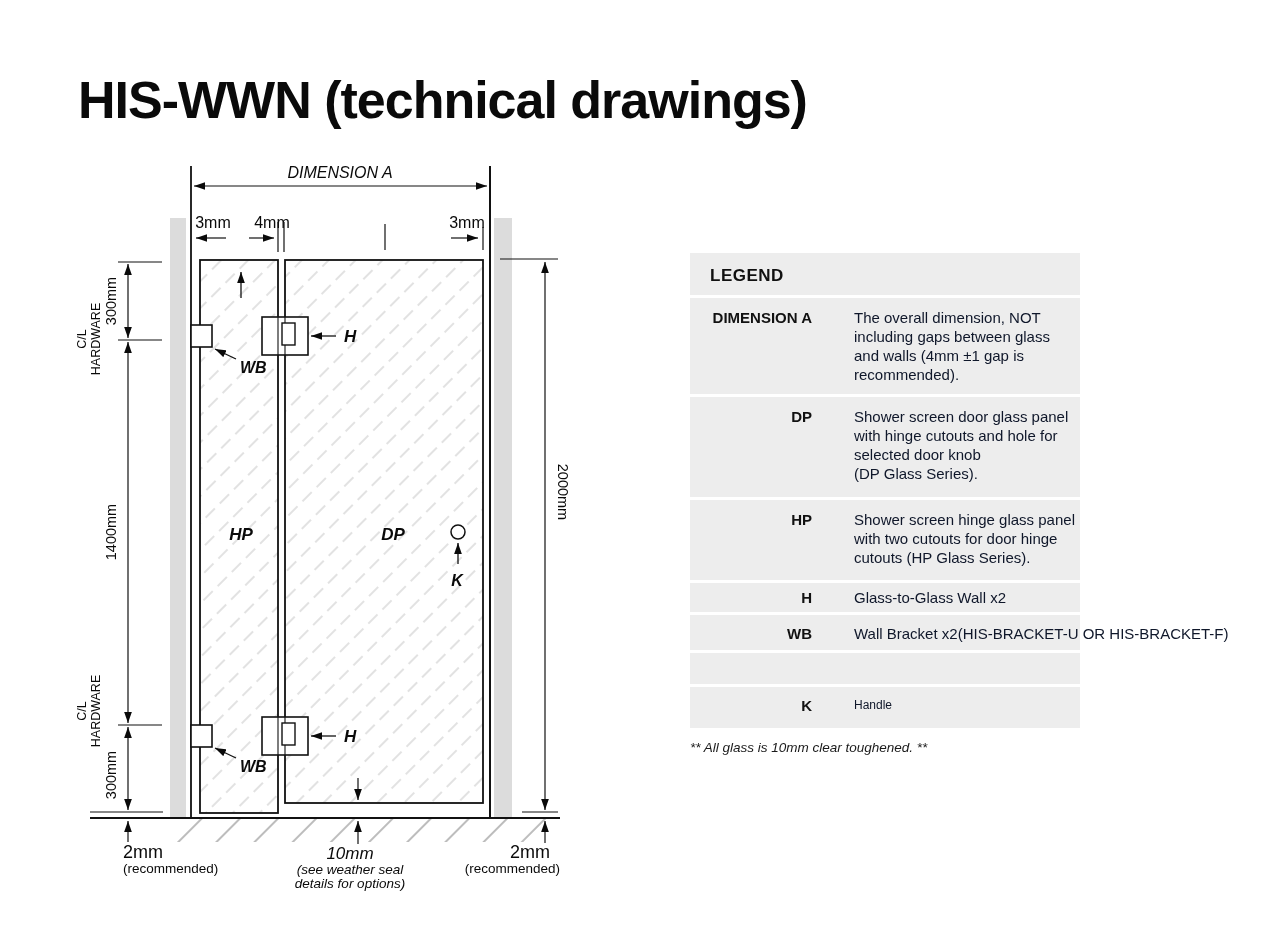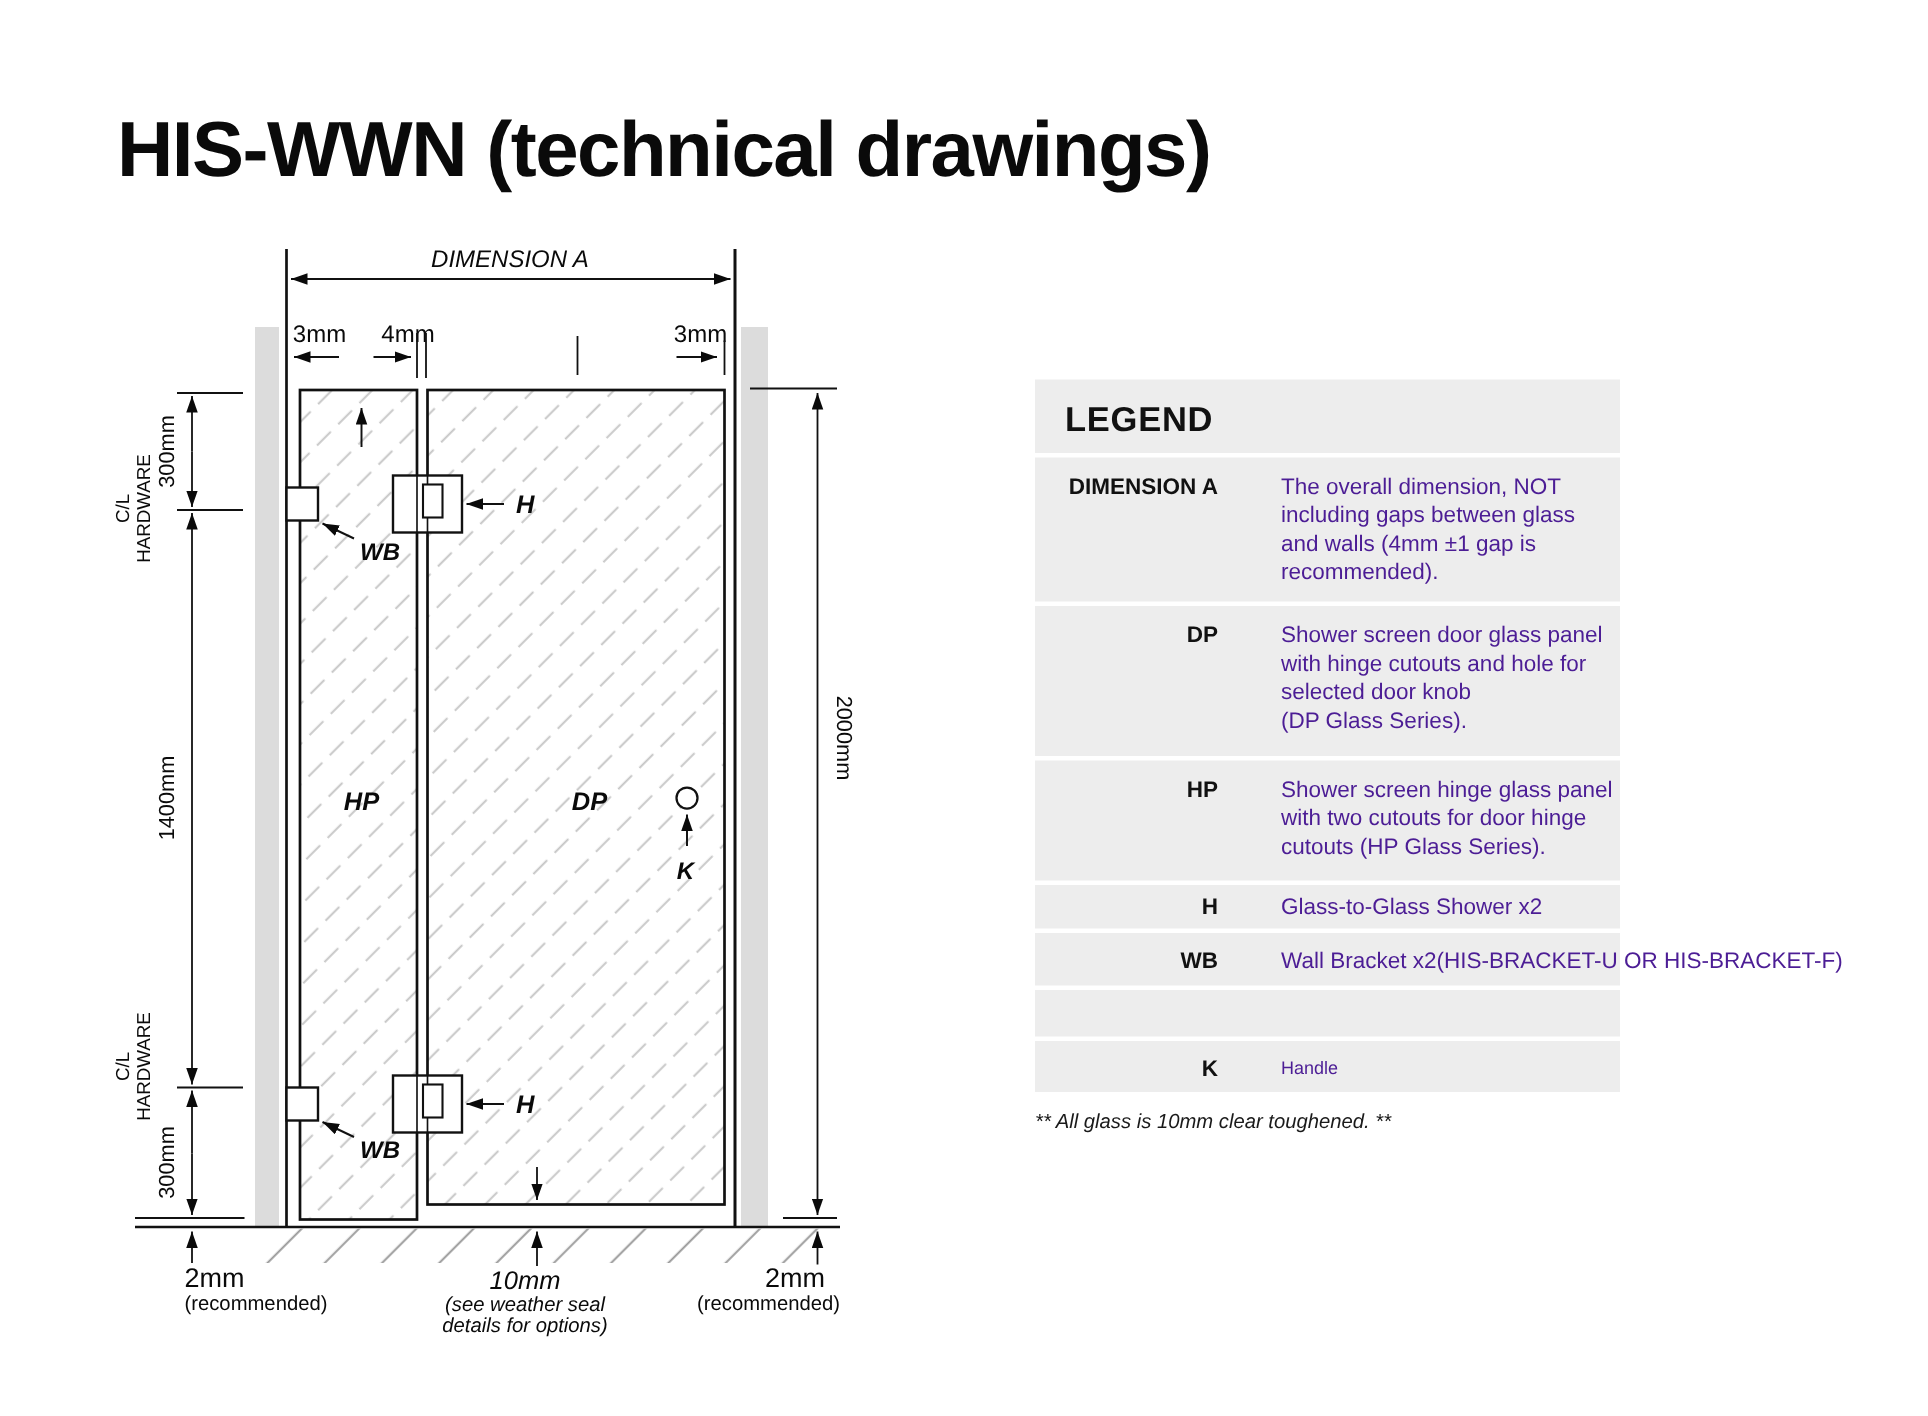--- a/index.html
+++ b/index.html
@@ -23,27 +23,27 @@
   .t-part-sm{font-size:16px;font-weight:bold;font-style:italic;}
   .t-mm{font-size:18px;}
   .t-note{font-size:13.5px;}
   .t-mm-i{font-size:17px;font-style:italic;}
   .t-note-i{font-size:13.5px;font-style:italic;}
   
   .legend{
     position:absolute;left:690px;top:253px;width:390px;height:475px;
     background:#ededed;overflow:visible;
   }
-  .legend-header{padding:13px 0 9px 20px;font-size:23px;font-weight:bold;letter-spacing:.5px;border-radius:12px;}
+  .legend-header{padding:13px 0 9px 20px;font-size:17px;font-weight:bold;letter-spacing:.5px;border-radius:12px;}
   .legend-row{border-top:3px solid #ffffff;display:flex;box-sizing:border-box;}
   .legend-key{
     width:146px;padding:0 24px 0 0;box-sizing:border-box;flex:0 0 auto;
     text-align:right;font-weight:bold;font-size:15px;line-height:19px;
   }
-  .legend-desc{flex:1 1 auto;padding-left:18px;font-size:15px;line-height:19px;color:#4c1d95;}
+  .legend-desc{flex:1 1 auto;padding-left:18px;font-size:15px;line-height:19px;color:#0f172a;}
   .r1{height:99px;padding-top:10px;}
   .r2{height:103px;padding-top:10px;}
   .r3{height:83px;padding-top:10px;}
   .r4{height:32px;padding-top:5px;}
   .r5{height:38px;padding-top:9px;}
   .r5 .legend-desc{white-space:nowrap;overflow:visible;}
   .r6{height:34px;}
   .r7{height:44px;padding-top:9px;}
   .r7 .legend-desc{font-size:12px;}
   .legend-footnote{
@@ -206,21 +206,21 @@
     <div class="legend-desc">
       <div>Shower screen hinge glass panel</div>
       <div>with two cutouts for door hinge</div>
       <div>cutouts (HP Glass Series).</div>
     </div>
   </div>
 
   <div class="legend-row r4">
     <div class="legend-key">H</div>
     <div class="legend-desc">
-      <div>Glass-to-Glass Shower x2</div>
+      <div>Glass-to-Glass Wall x2</div>
     </div>
   </div>
 
   <div class="legend-row r5">
     <div class="legend-key">WB</div>
     <div class="legend-desc">
       <div>Wall Bracket x2(HIS-BRACKET-U OR HIS-BRACKET-F)</div>
     </div>
   </div>
 

